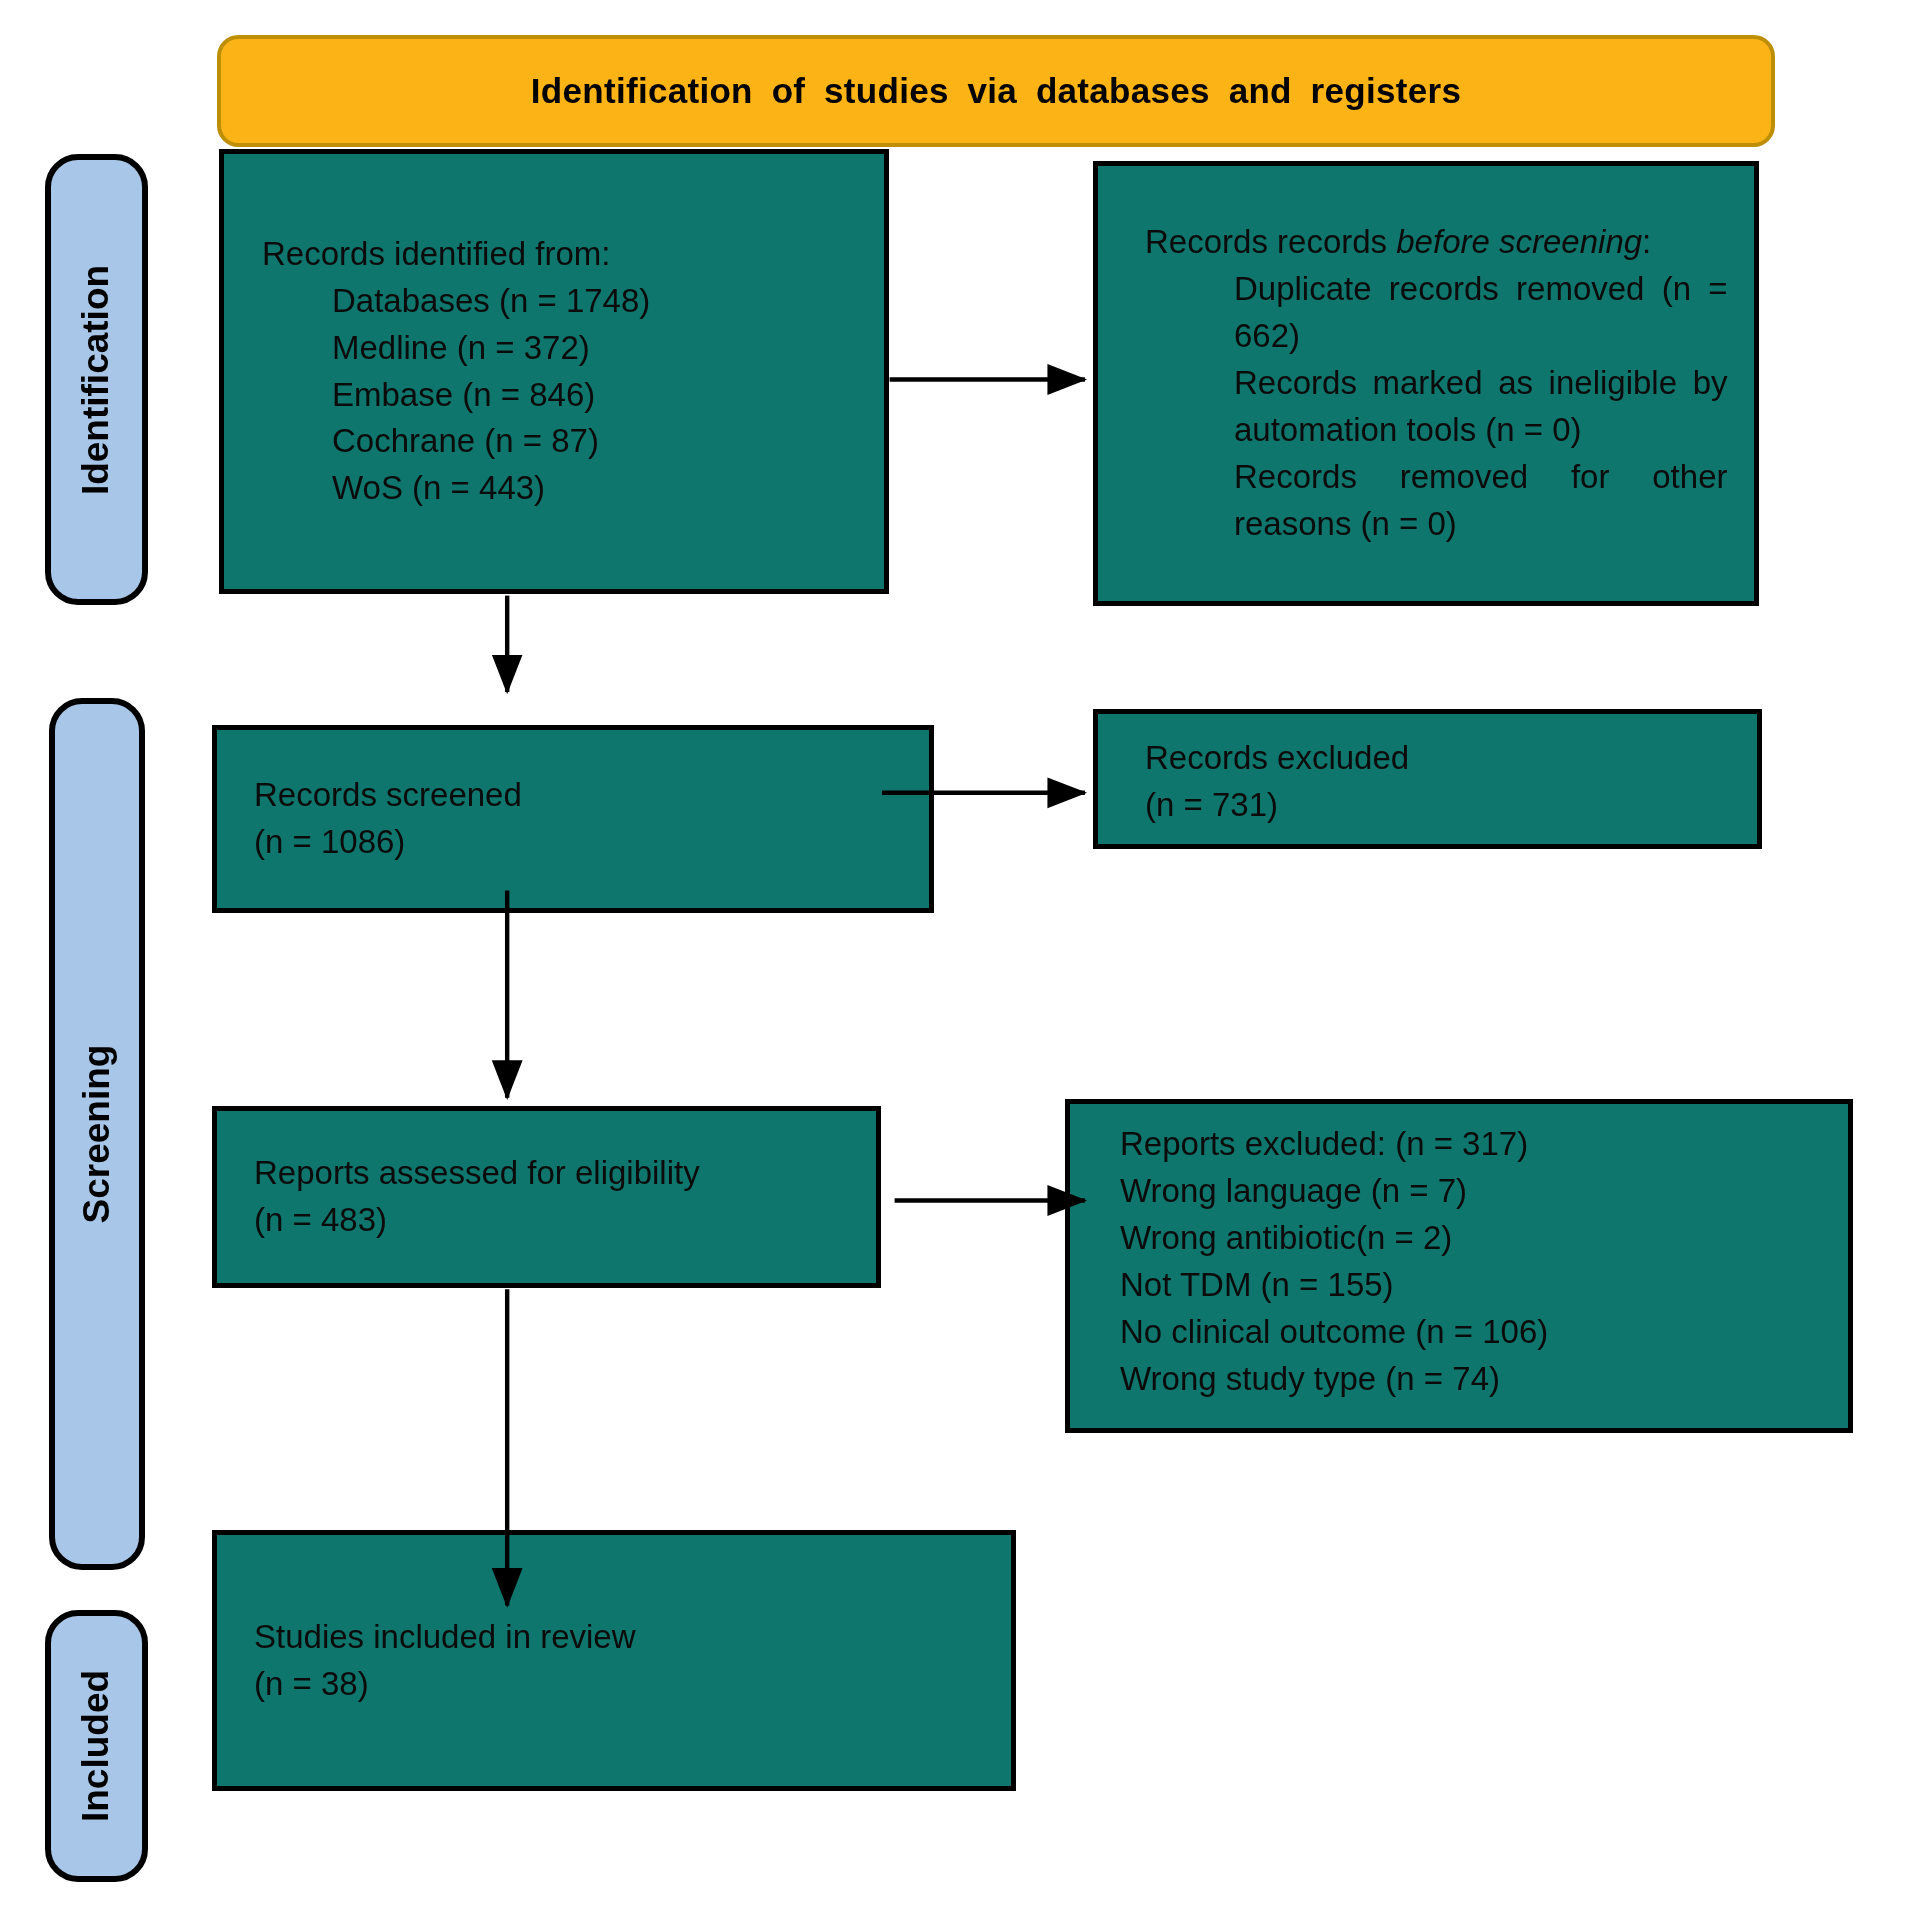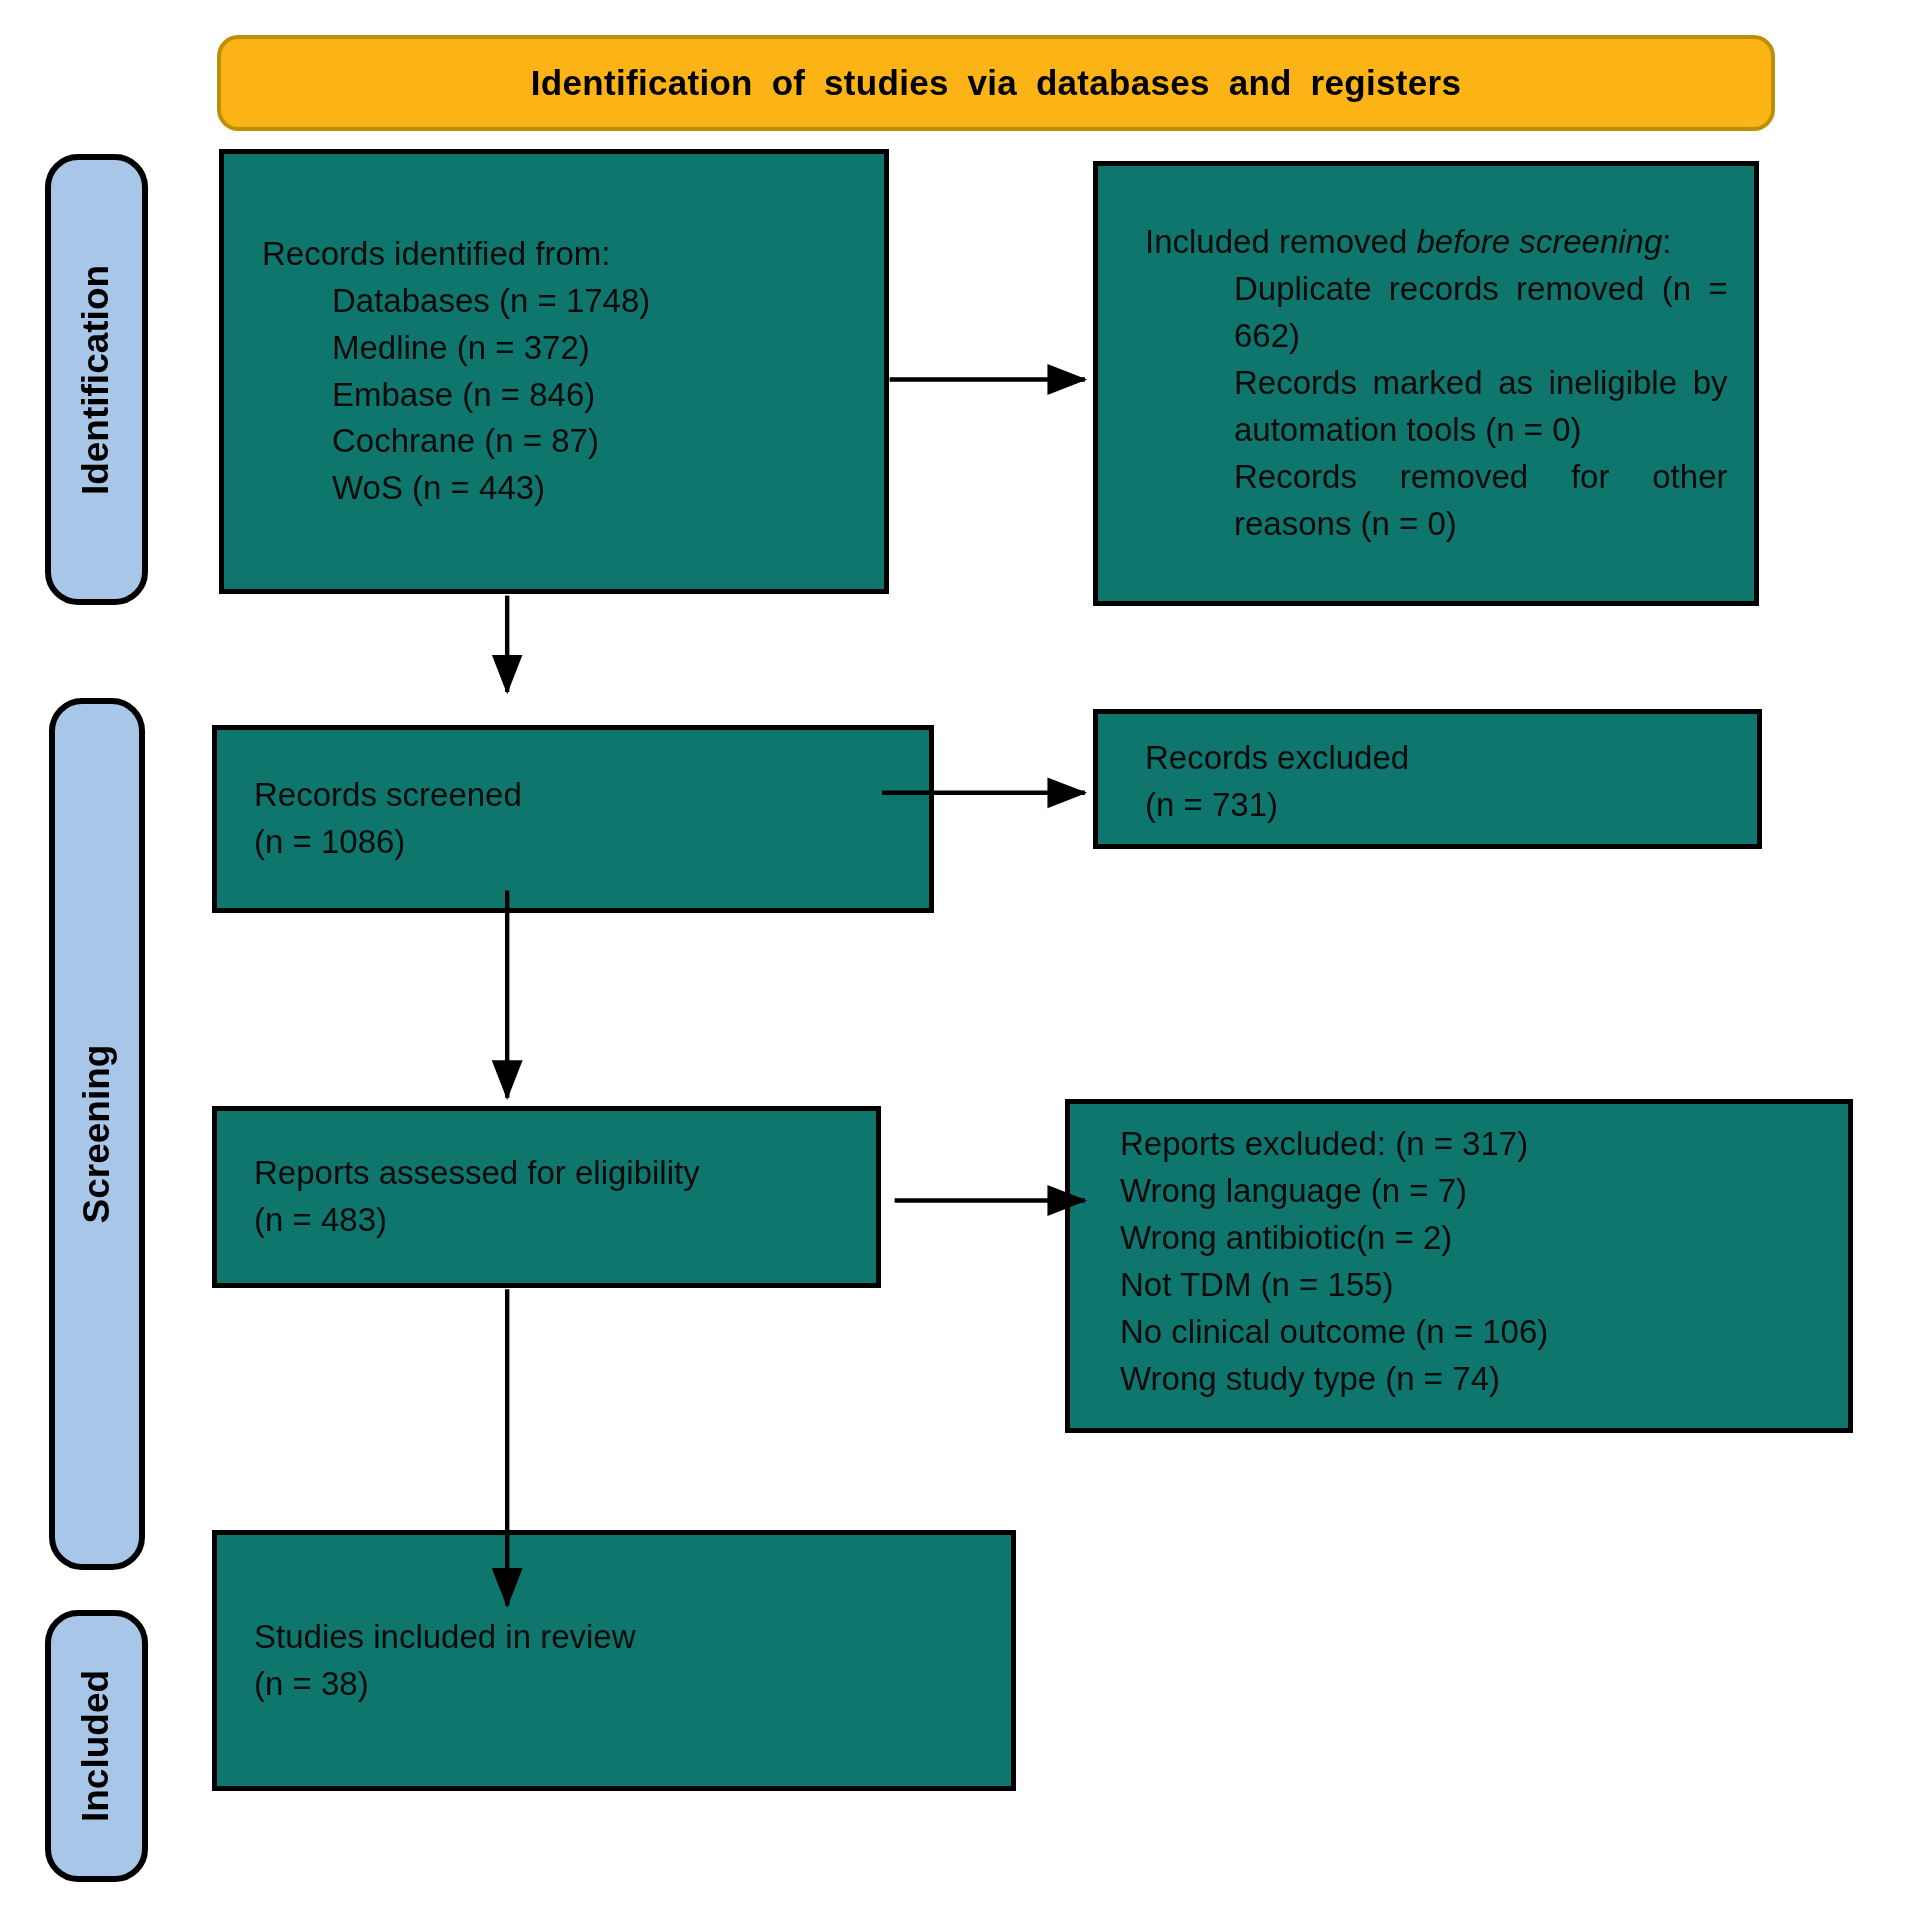--- a/index.html
+++ b/index.html
@@ -5,21 +5,21 @@
   html,body{margin:0;padding:0;background:#ffffff;}
   #canvas{
     position:relative;
     width:1926px;height:1912px;
     background:#ffffff;
     font-family:"Liberation Sans", sans-serif;
     color:#0b0b0b;
   }
   
   .banner{
-    position:absolute;left:217px;top:35px;width:1558px;height:96px;
+    position:absolute;left:217px;top:35px;width:1558px;height:112px;
     box-sizing:border-box;
     background:var(--banner-fill);
     border:4.4px solid var(--banner-border);
     border-radius:21.4px;
     display:flex;align-items:center;justify-content:center;
   }
   .banner span{
     font-weight:bold;font-size:35px;letter-spacing:0.3px;word-spacing:8.8px;color:#000;
   }
   
@@ -80,21 +80,21 @@
   <div class="fbox" id="box-identified">
     <div>Records identified from:</div>
     <div class="indent1">Databases (n = 1748)</div>
     <div class="indent1">Medline (n = 372)</div>
     <div class="indent1">Embase (n = 846)</div>
     <div class="indent1">Cochrane (n = 87)</div>
     <div class="indent1">WoS (n = 443)</div>
   </div>
 
   <div class="fbox" id="box-removed">
-    <div class="jtitle"><span>Included removed </span><i>before screening</i><span>:</span></div>
+    <div class="jtitle"><span>Records records </span><i>before screening</i><span>:</span></div>
     <div class="indent1">Duplicate records removed (n = 662)</div>
     <div class="indent1">Records marked as ineligible by automation tools (n = 0)</div>
     <div class="indent1">Records removed for other reasons (n = 0)</div>
   </div>
 
   <div class="fbox" id="box-screened">
     <div>Records screened</div>
     <div>(n = 1086)</div>
   </div>
 

